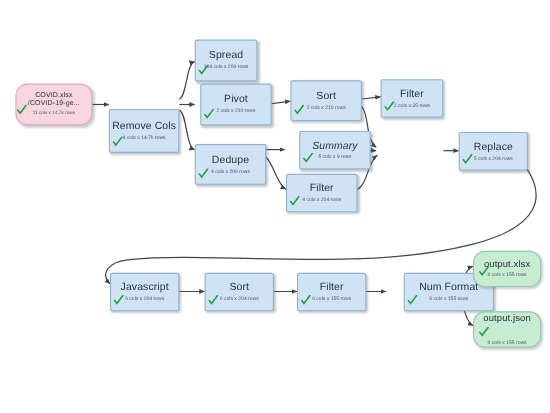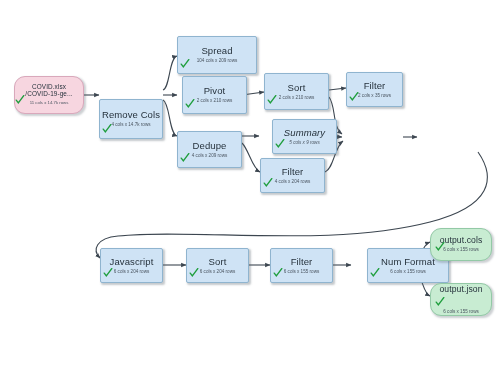--- a/index.html
+++ b/index.html
@@ -125,21 +125,21 @@
   </div>
 
   <div class="node process" style="left:99px; top:75px; width:64px; height:40px;margin-top:24px;">
     <svg class="check" viewBox="0 0 12 12">
       <path d="M1.5 6.2 L4 9.4 L10.5 0.8" stroke="#1f9e3d" stroke-width="1.7" fill="none" stroke-linecap="round"></path>
     </svg>
     <div class="title">Remove Cols</div>
     <div class="meta">4 cols x 14.7k rows</div>
   </div>
 
-  <div class="node process" style="left:177px; top:36px; width:80px; height:38px;">
+  <div class="node process" style="left:177px; top:36px; width:57px; height:38px;">
     <svg class="check" viewBox="0 0 12 12">
       <path d="M1.5 6.2 L4 9.4 L10.5 0.8" stroke="#1f9e3d" stroke-width="1.7" fill="none" stroke-linecap="round"></path>
     </svg>
     <div class="title">Spread</div>
     <div class="meta">104 cols x 209 rows</div>
   </div>
 
   <div class="node process" style="left:182px; top:76px; width:65px; height:38px;">
     <svg class="check" viewBox="0 0 12 12">
       <path d="M1.5 6.2 L4 9.4 L10.5 0.8" stroke="#1f9e3d" stroke-width="1.7" fill="none" stroke-linecap="round"></path>
@@ -182,20 +182,27 @@
 
   <div class="node process" style="left:260px; top:158px; width:65px; height:35px;">
     <svg class="check" viewBox="0 0 12 12">
       <path d="M1.5 6.2 L4 9.4 L10.5 0.8" stroke="#1f9e3d" stroke-width="1.7" fill="none" stroke-linecap="round"></path>
     </svg>
     <div class="title">Filter</div>
     <div class="meta">4 cols x 204 rows</div>
   </div>
 
 
+  <div class="node process" style="left:417px; top:120px; width:63px; height:35px;">
+    <svg class="check" viewBox="0 0 12 12">
+      <path d="M1.5 6.2 L4 9.4 L10.5 0.8" stroke="#1f9e3d" stroke-width="1.7" fill="none" stroke-linecap="round"></path>
+    </svg>
+    <div class="title">Replace</div>
+    <div class="meta">5 cols x 204 rows</div>
+  </div>
 
   <div class="node process" style="left:100px; top:248px; width:63px; height:35px;">
     <svg class="check" viewBox="0 0 12 12">
       <path d="M1.5 6.2 L4 9.4 L10.5 0.8" stroke="#1f9e3d" stroke-width="1.7" fill="none" stroke-linecap="round"></path>
     </svg>
     <div class="title">Javascript</div>
     <div class="meta">6 cols x 204 rows</div>
   </div>
 
   <div class="node process" style="left:186px; top:248px; width:63px; height:35px;">
@@ -219,21 +226,21 @@
       <path d="M1.5 6.2 L4 9.4 L10.5 0.8" stroke="#1f9e3d" stroke-width="1.7" fill="none" stroke-linecap="round"></path>
     </svg>
     <div class="title">Num Format</div>
     <div class="meta">6 cols x 155 rows</div>
   </div>
 
   <div class="node output" style="left:430px; top:228px; width:62px; height:33px;">
     <svg class="check" viewBox="0 0 12 12">
       <path d="M1.5 6.2 L4 9.4 L10.5 0.8" stroke="#1f9e3d" stroke-width="1.7" fill="none" stroke-linecap="round"></path>
     </svg>
-    <div class="title">output.cols</div>
+    <div class="title">output.xlsx</div>
     <div class="meta">6 cols x 155 rows</div>
   </div>
 
   <div class="node output" style="left:430px; top:283px; width:62px; height:33px;gap:13px;">
     <svg class="check" viewBox="0 0 12 12">
       <path d="M1.5 6.2 L4 9.4 L10.5 0.8" stroke="#1f9e3d" stroke-width="1.7" fill="none" stroke-linecap="round"></path>
     </svg>
     <div class="title">output.json</div>
     <div class="meta">6 cols x 155 rows</div>
   </div>

